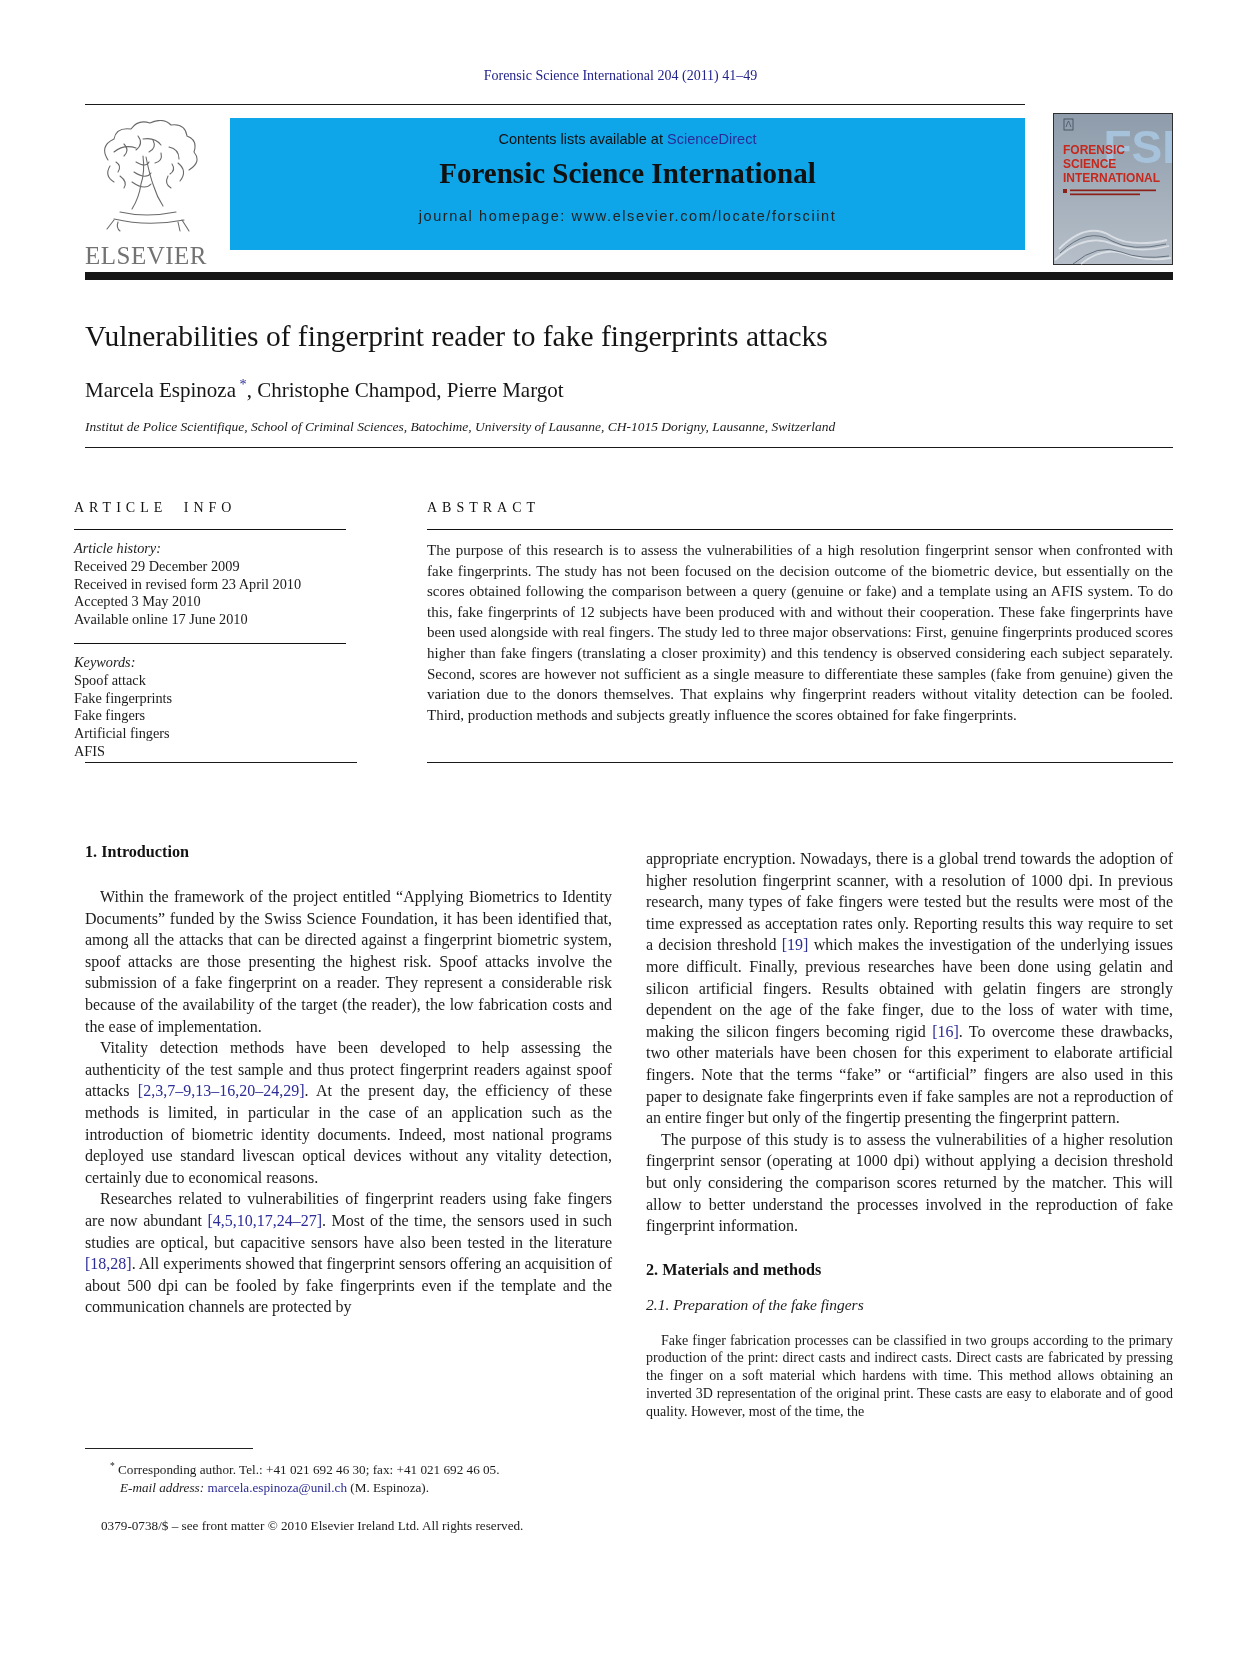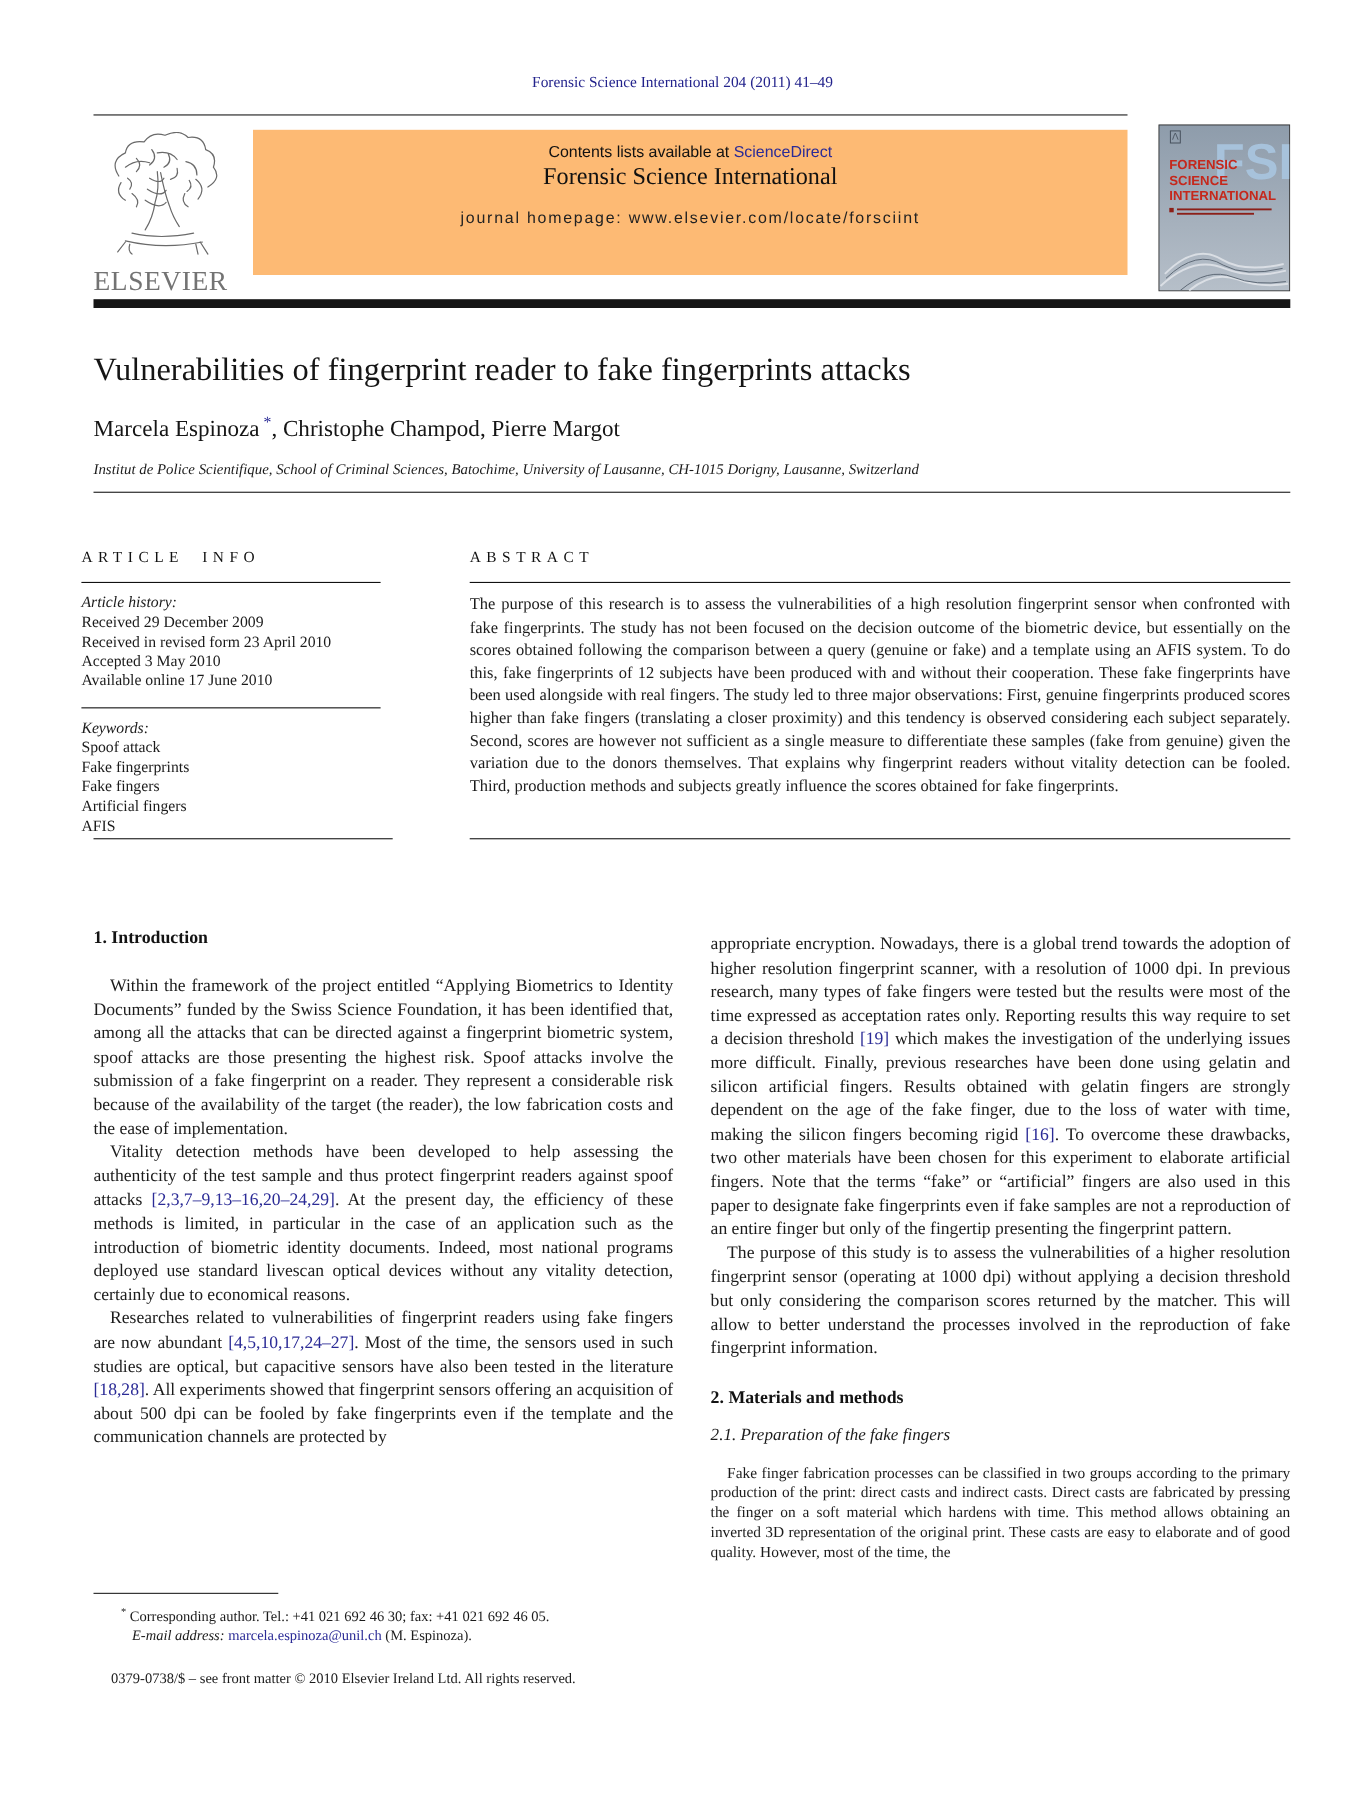--- a/index.html
+++ b/index.html
@@ -13,23 +13,23 @@
   .rule { position:absolute; height:1px; background:#1a1a1a; }
   .citation { position:absolute; top:68px; left:0; width:100%; text-align:center;
     font-size:14px; color:#23238c; }
   .rule-top { left:85px; top:104px; width:940px; }
 
   .logo-block { position:absolute; left:82px; top:120px; width:128px; text-align:center; }
   .logo-word { color:#737373; font-size:25px; letter-spacing:0.5px; margin-top:0px;
     font-family:"Liberation Serif", serif; }
 
   .banner { position:absolute; left:230px; top:118px; width:795px; height:132px;
-    background:#fdba74; text-align:center; }
+    background:#0ea5e9; text-align:center; }
   .contents-line { padding-top:13px; font-family:"Liberation Sans", sans-serif; font-size:14.5px; color:#111; }
-  .journal-title { margin-top:0; font-size:22px; color:#111; }
+  .journal-title { margin-top:10px; font-size:29px; color:#111;font-weight:bold; }
   .homepage-line { margin-top:18px; font-family:"Liberation Sans", sans-serif;
     font-size:14.5px; letter-spacing:1.6px; color:#222; }
 
   .cover { position:absolute; left:1053px; top:113px; width:120px; height:152px; }
   .black-bar { position:absolute; left:85px; top:272px; width:1088px; height:8px; background:#161616; }
 
   .title { position:absolute; left:85px; top:320px; width:1060px; font-size:29.5px;
     font-weight:normal; color:#151515; }
   .authors { position:absolute; left:85px; top:376px; font-size:21px; color:#151515; }
   .affil { position:absolute; left:85px; top:419px; font-size:13.5px; font-style:italic; }

